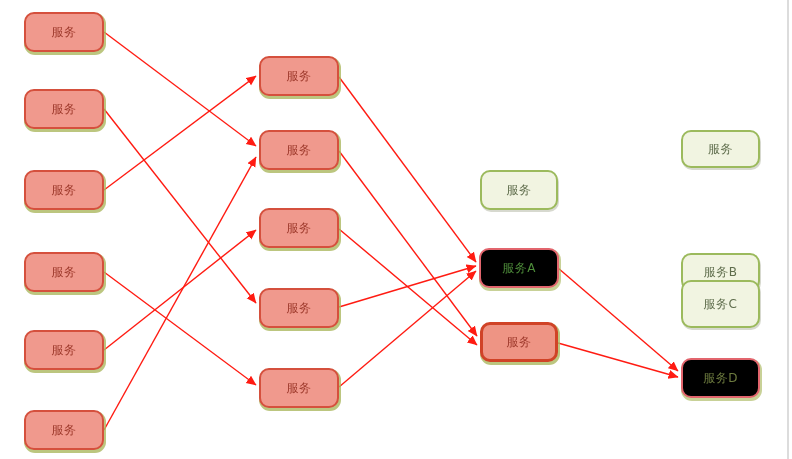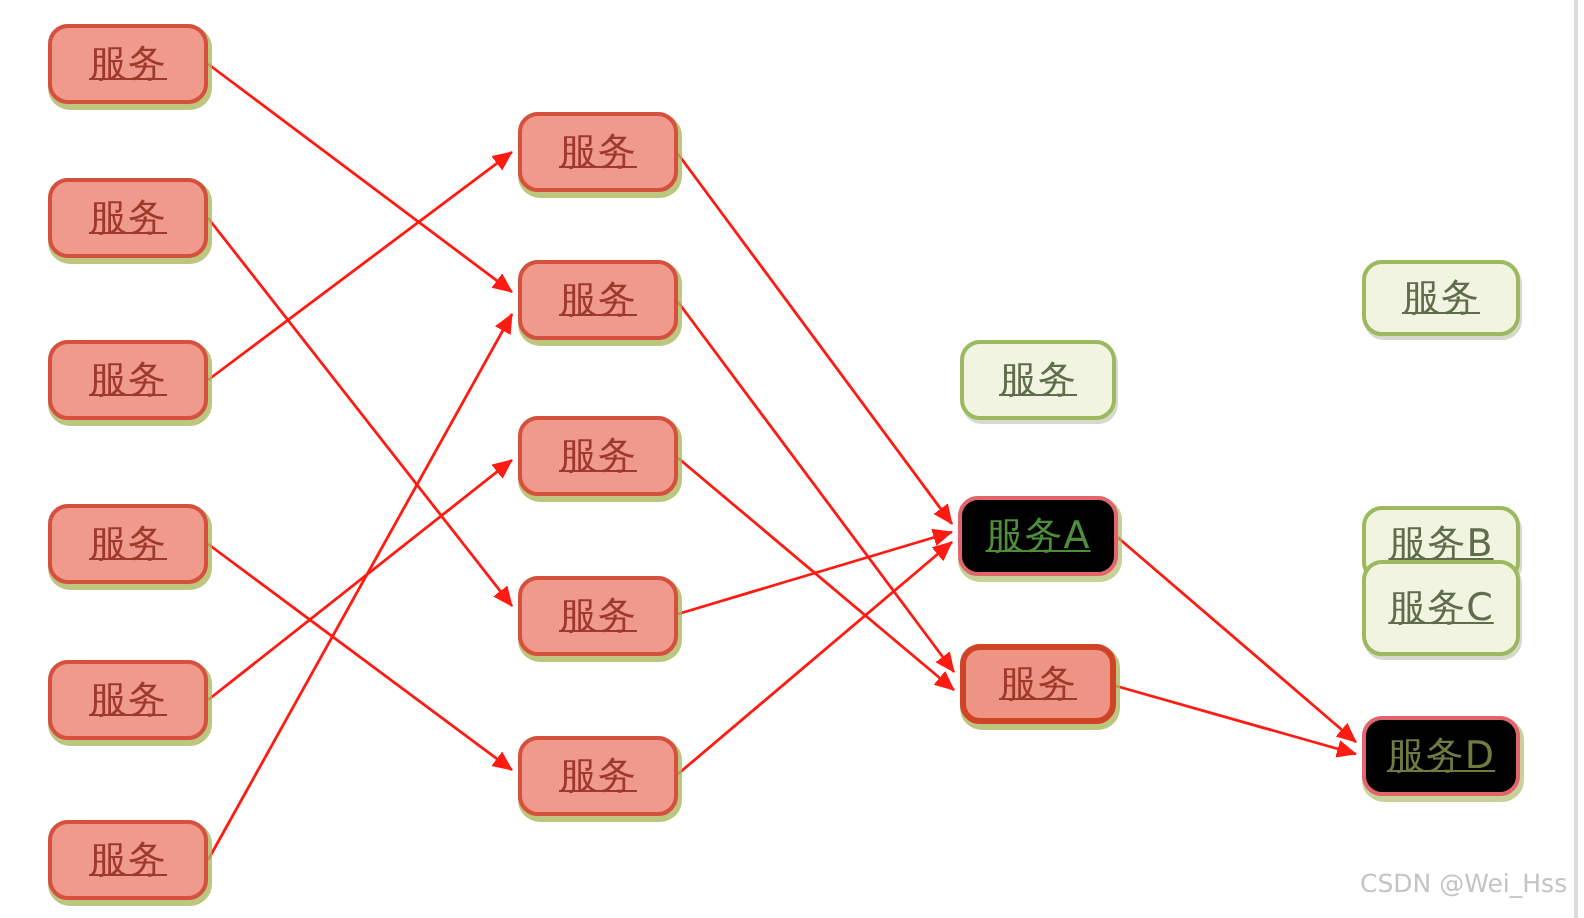--- a/index.html
+++ b/index.html
@@ -13,24 +13,23 @@
   #edges {
     position:absolute; left:0; top:0;
     width:792px; height:459px;
     pointer-events:none;
   }
   .node {
     position:absolute;
     display:flex; align-items:center; justify-content:center;
     border-radius:10px;
     box-sizing:border-box;
-    font-size:19px;
+    font-size:12px;
     cursor:default;
     letter-spacing:0.5px;
-    text-decoration:underline;
   }
   .style-salmon {
     background:#F0998D;
     border:2.5px solid #D5503D;
     color:#9E3A2C;
     box-shadow:1px 2px 0 1px rgba(171,184,95,0.8);
   }
   .style-salmon-strong {
     background:#EE9484;
     border:3px solid #D04327;
@@ -104,15 +103,14 @@
       <div class="node style-pink" style="left: 479px; top: 248px; width: 80px; height: 40px; color: rgb(78, 141, 58);">服务A</div>
       <div class="node style-salmon-strong" style="left: 480px; top: 322px; width: 78px; height: 40px;">服务</div>
       <div class="node style-green" style="left: 681px; top: 130px; width: 79px; height: 38px;">服务</div>
       <div class="node style-green" style="left: 681px; top: 205px; width: 79px; height: 38px; margin-top: 48px;">服务B</div>
       <div class="node style-green" style="left: 681px; top: 280px; width: 79px; height: 48px;">服务C</div>
       <div class="node style-pink" style="left: 681px; top: 358px; width: 79px; height: 40px; color: rgb(110, 124, 63);">服务D</div>
     </div>
 
   <div class="right-edge-line" style="left: 787px; background: rgb(220, 220, 220);"></div>
 
-  <div class="watermark" style="left: 680px; top: 434px; color: rgb(196, 196, 196);">CSDN @Wei_Hss</div>
 
 </div>
 
 </body></html>

